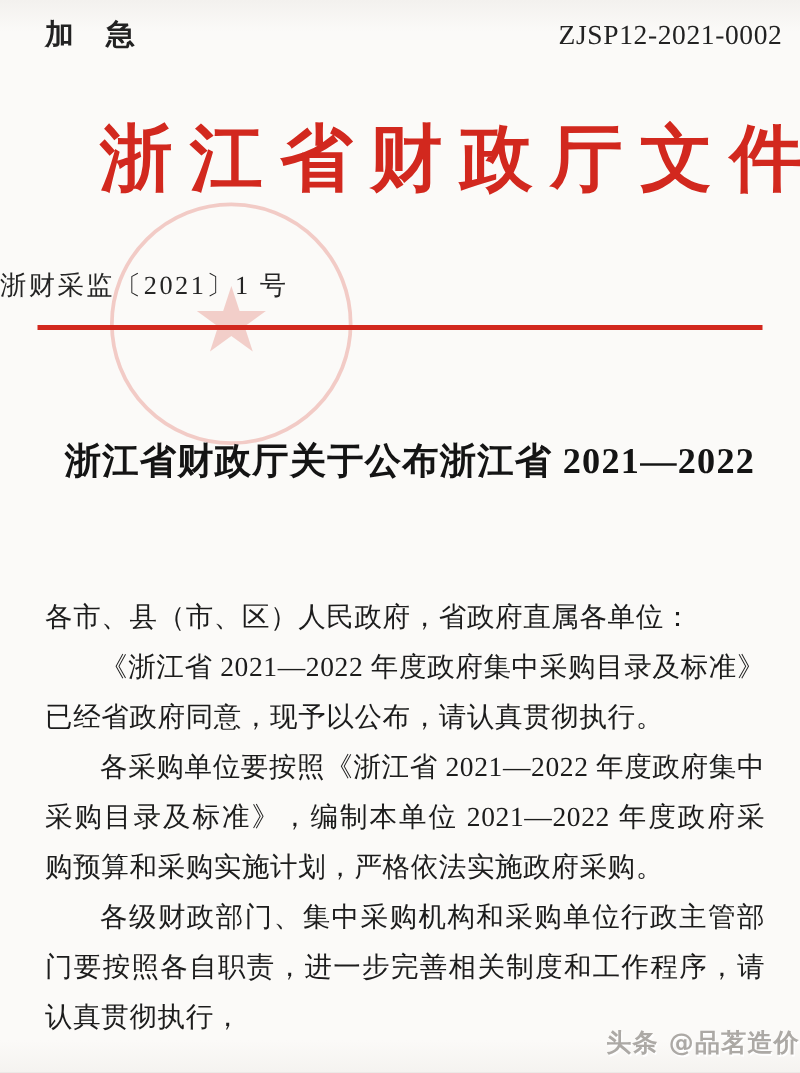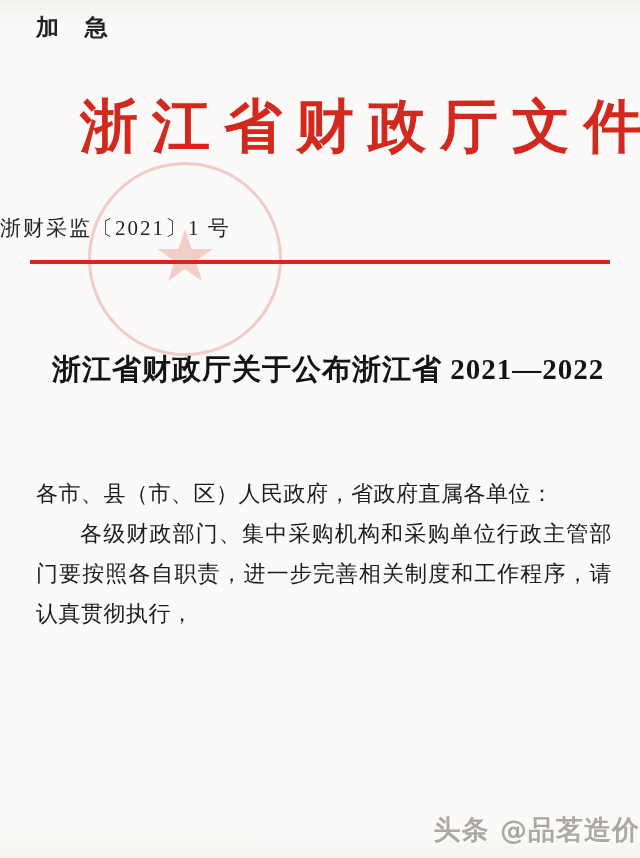--- a/index.html
+++ b/index.html
@@ -119,51 +119,54 @@
     margin: 0;
     text-indent: 2em;
   }
   .body-text p.salutation {
     text-indent: 0;
   }
   .watermark {
     position: absolute;
     right: 16px;
     bottom: 10px;
-    font-size: 27px;
+    font-size: 20px;
     font-weight: bold;
     color: #aca9a5;
     letter-spacing: 1px;
     text-shadow: 1px 1px 0 #ffffff;
     font-family: "DejaVu Sans", sans-serif;
   }
 </style>
 </head>
 <body>
 
 <div class="page">
 
   <div class="top-row">
     <span class="urgency">加 急</span>
+    <span class="ref-code">ZJSP12-2021-0002</span>
   </div>
 
   <div class="seal">
     <span class="star">★</span>
   </div>
 
   <div class="agency-title">浙江省财政厅文件</div>
 
   <div class="doc-number">浙财采监〔2021〕1 号</div>
 
   <div class="red-rule"></div>
 
   <div class="subject">
     <div>浙江省财政厅关于公布浙江省 2021—2022</div>
   </div>
 
   <div class="body-text">
     <p class="salutation">各市、县（市、区）人民政府，省政府直属各单位：</p>
+    <p>《浙江省 2021—2022 年度政府集中采购目录及标准》已经省政府同意，现予以公布，请认真贯彻执行。</p>
+    <p>各采购单位要按照《浙江省 2021—2022 年度政府集中采购目录及标准》，编制本单位 2021—2022 年度政府采购预算和采购实施计划，严格依法实施政府采购。</p>
     <p>各级财政部门、集中采购机构和采购单位行政主管部门要按照各自职责，进一步完善相关制度和工作程序，请认真贯彻执行，</p>
   </div>
 
   <div class="watermark">头条 @品茗造价</div>
 
 </div>
 
 </body></html>

